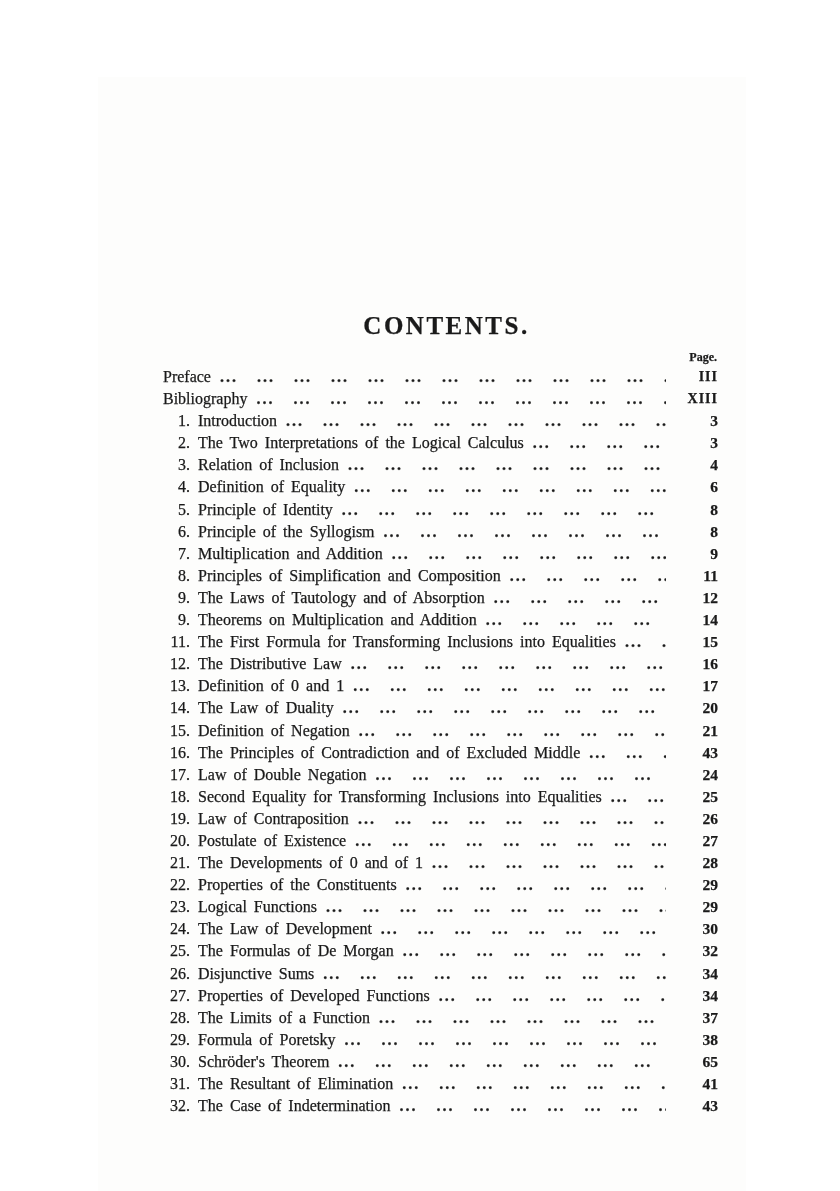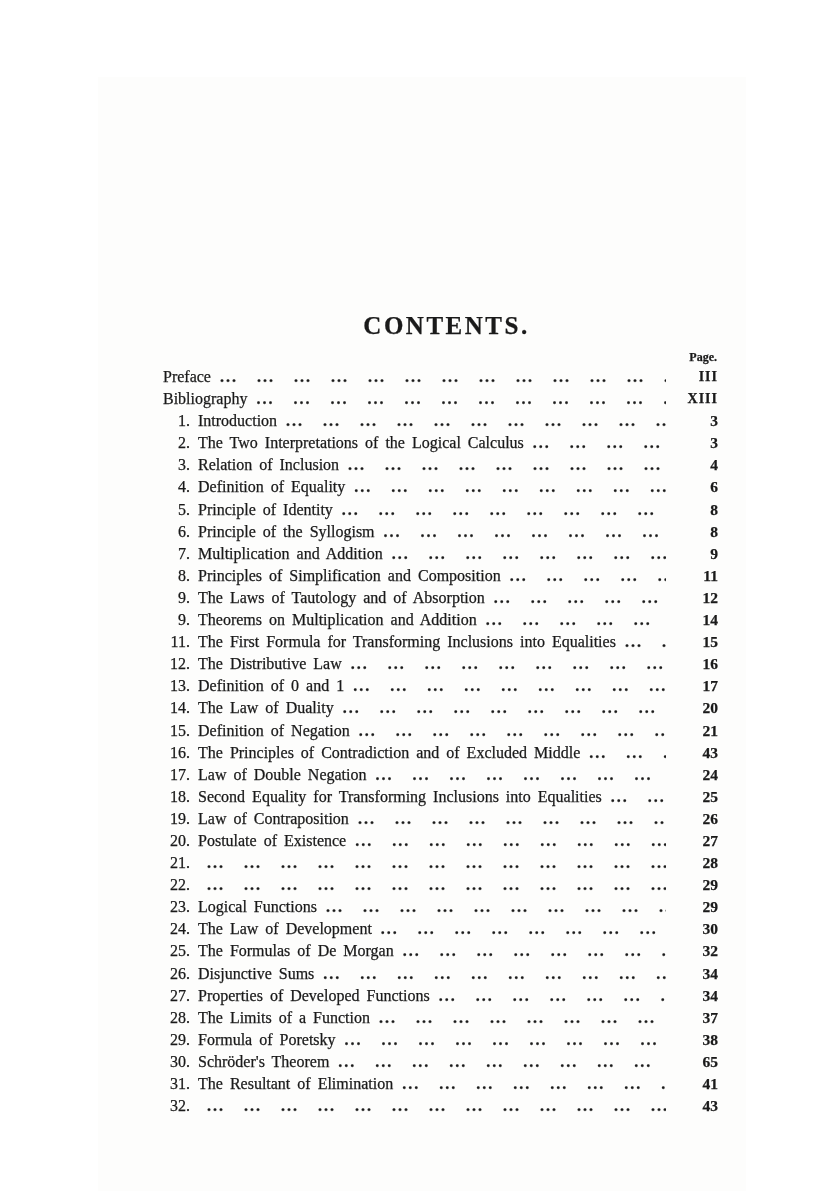--- a/index.html
+++ b/index.html
@@ -234,25 +234,27 @@
     <span class="pageno">26</span>
   </div>
         <div class="row">
     <span class="num">20.</span>
     <span class="entry-title">Postulate of Existence</span>
     <span class="dots">... ... ... ... ... ... ... ... ... ... ... ... ... ... ... ... ... ... ... ... ... ... ... ... ... ... ... ... ... ...</span>
     <span class="pageno">27</span>
   </div>
         <div class="row">
     <span class="num">21.</span>
+    <span class="entry-title">The Developments of 0 and of 1</span>
     <span class="dots">... ... ... ... ... ... ... ... ... ... ... ... ... ... ... ... ... ... ... ... ... ... ... ... ... ... ... ... ... ...</span>
     <span class="pageno">28</span>
   </div>
         <div class="row">
     <span class="num">22.</span>
+    <span class="entry-title">Properties of the Constituents</span>
     <span class="dots">... ... ... ... ... ... ... ... ... ... ... ... ... ... ... ... ... ... ... ... ... ... ... ... ... ... ... ... ... ...</span>
     <span class="pageno">29</span>
   </div>
         <div class="row">
     <span class="num">23.</span>
     <span class="entry-title">Logical Functions</span>
     <span class="dots">... ... ... ... ... ... ... ... ... ... ... ... ... ... ... ... ... ... ... ... ... ... ... ... ... ... ... ... ... ...</span>
     <span class="pageno">29</span>
   </div>
         <div class="row">
@@ -298,18 +300,19 @@
     <span class="pageno">65</span>
   </div>
         <div class="row">
     <span class="num">31.</span>
     <span class="entry-title">The Resultant of Elimination</span>
     <span class="dots">... ... ... ... ... ... ... ... ... ... ... ... ... ... ... ... ... ... ... ... ... ... ... ... ... ... ... ... ... ...</span>
     <span class="pageno">41</span>
   </div>
         <div class="row">
     <span class="num">32.</span>
+    <span class="entry-title">The Case of Indetermination</span>
     <span class="dots">... ... ... ... ... ... ... ... ... ... ... ... ... ... ... ... ... ... ... ... ... ... ... ... ... ... ... ... ... ...</span>
     <span class="pageno">43</span>
   </div>
       </div>
   </div>
 </div>
 
 </body></html>

